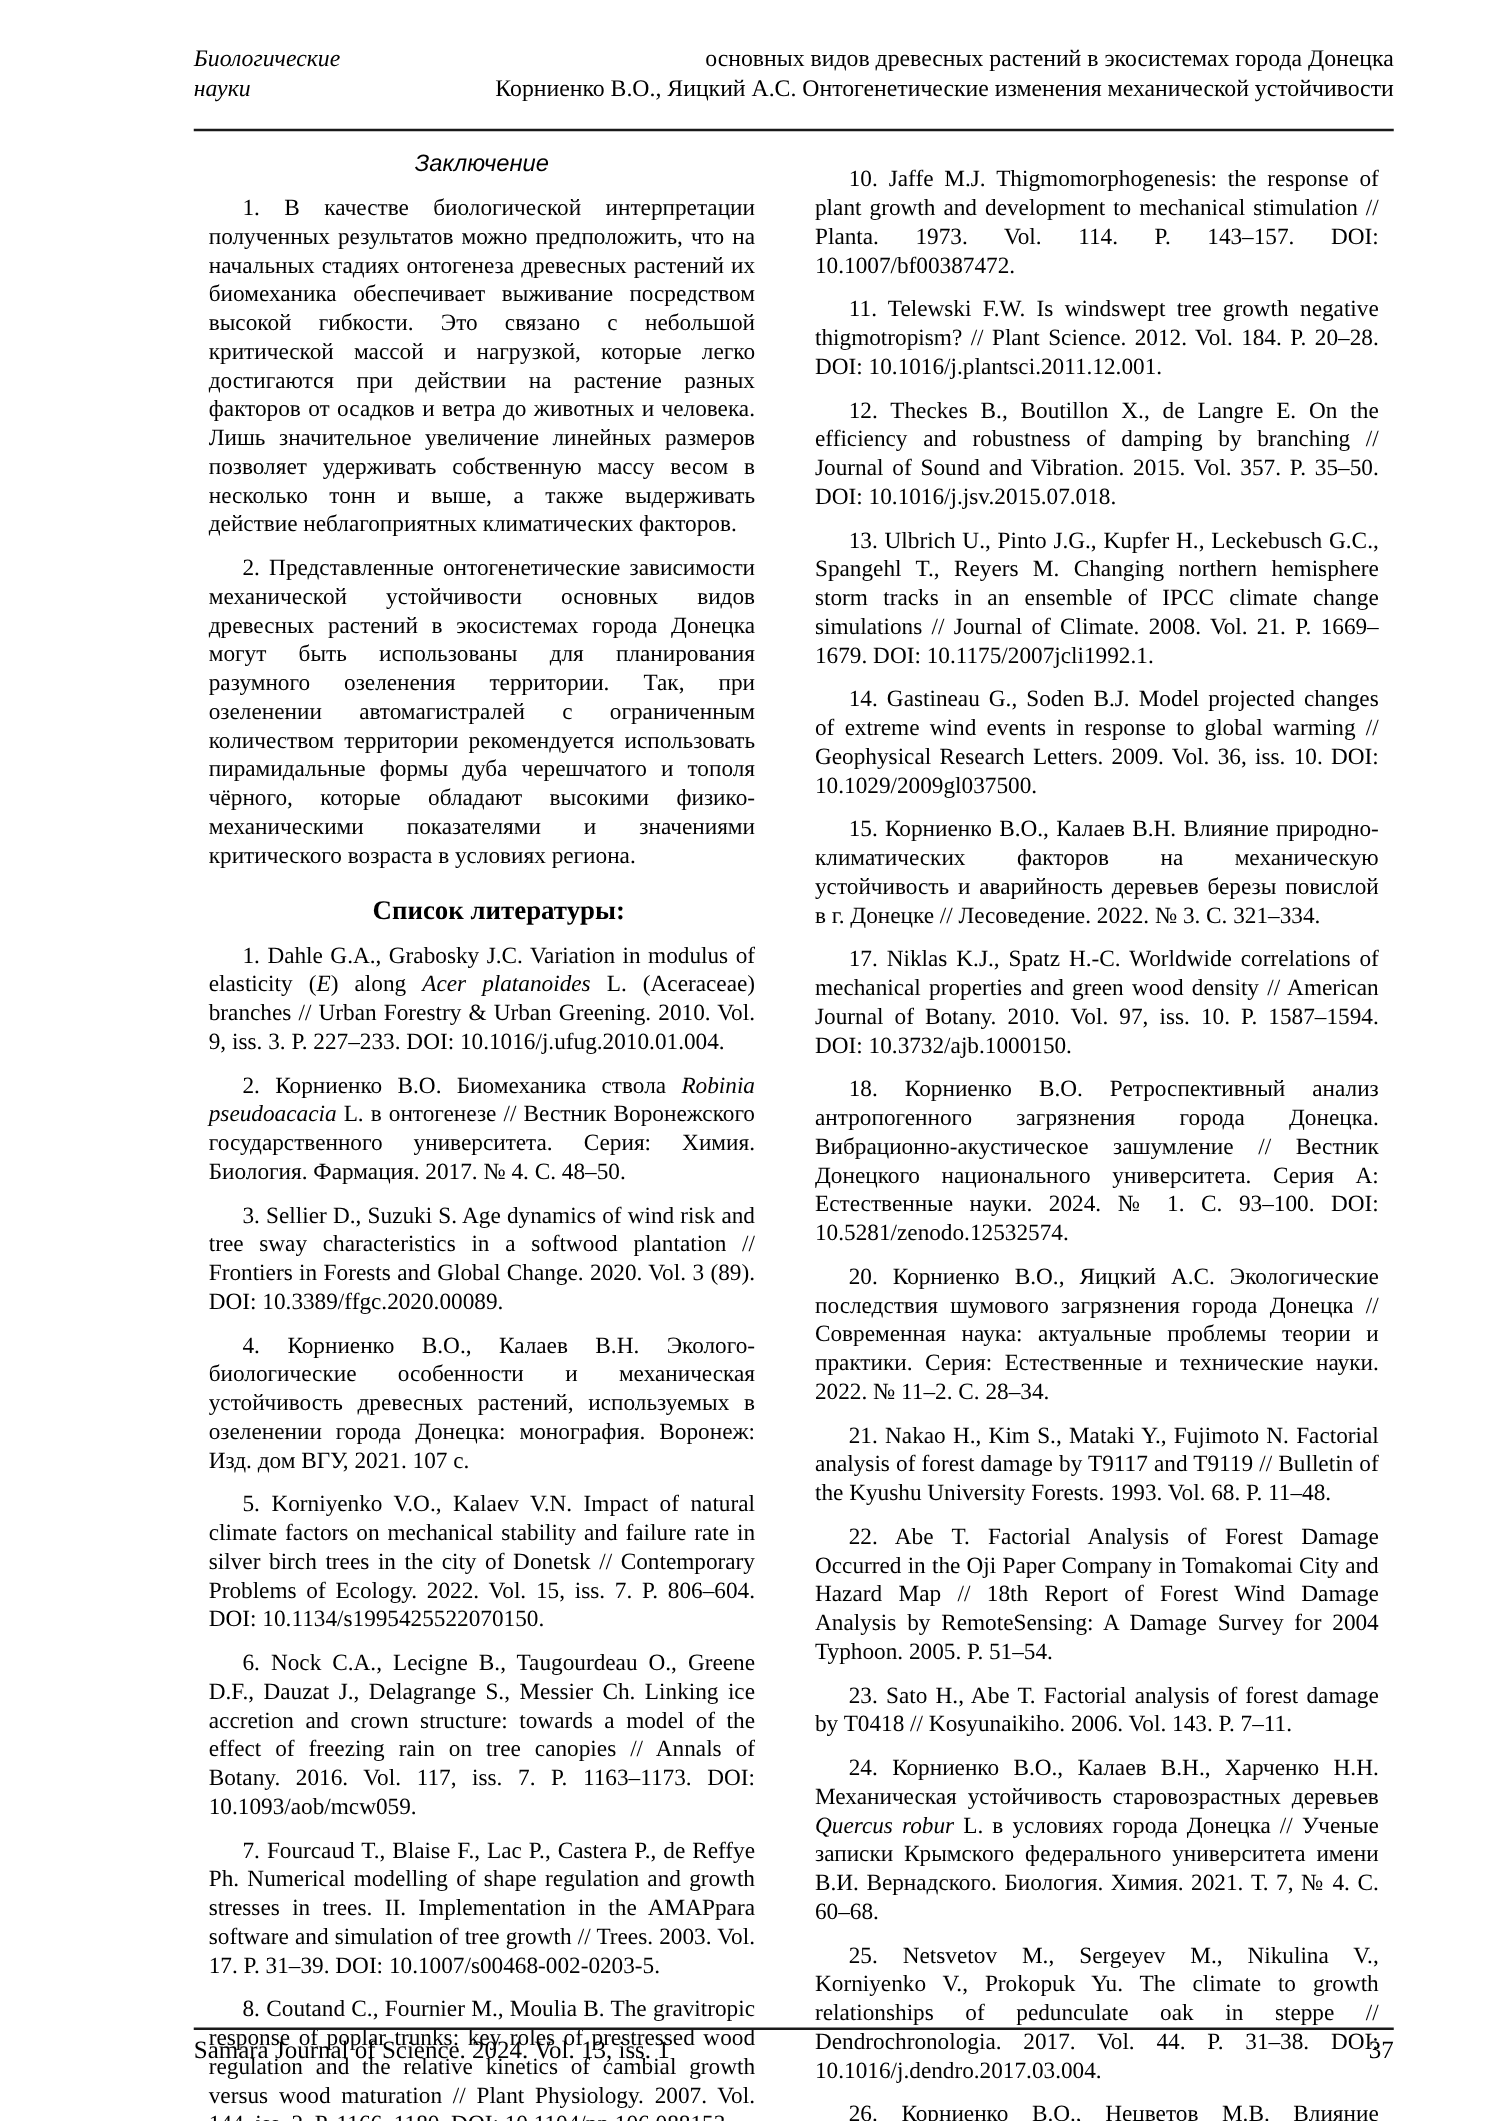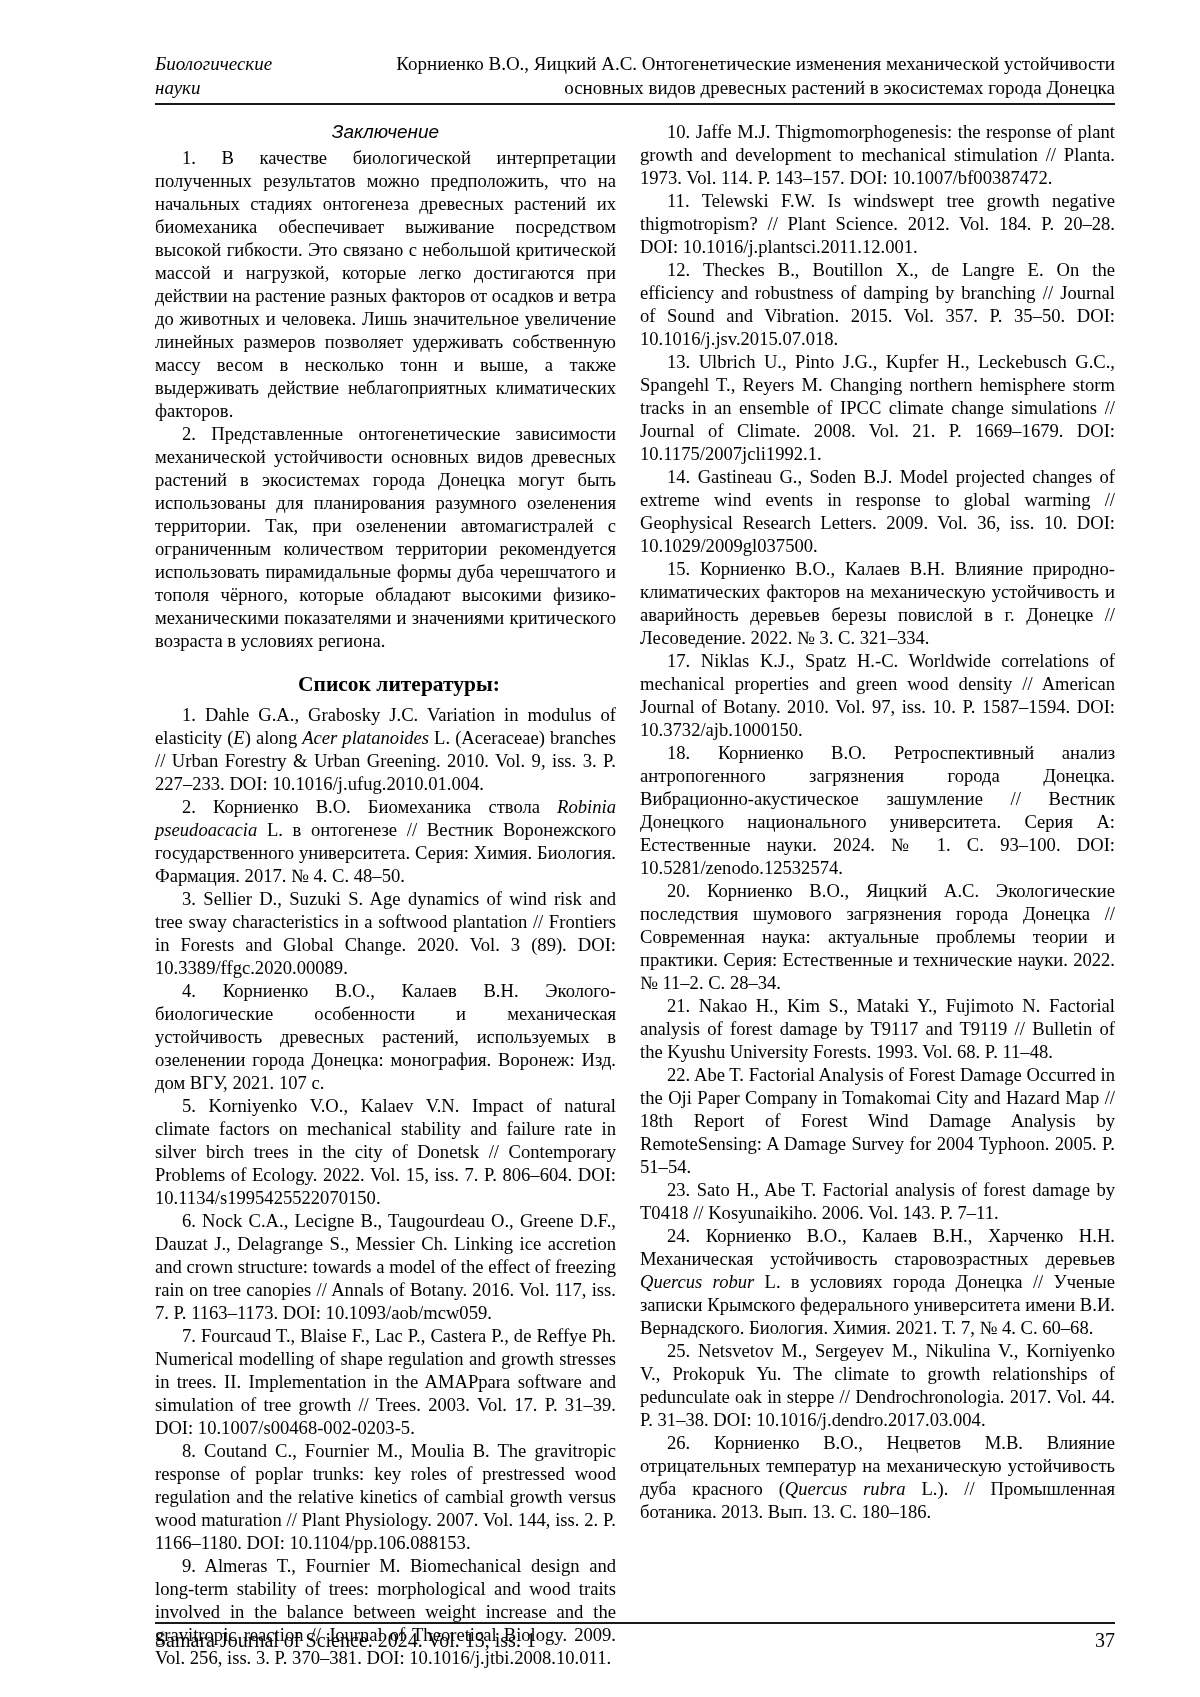--- a/index.html
+++ b/index.html
@@ -4,57 +4,57 @@
 <style>
   html,body{margin:0;padding:0;background:#ffffff;}
   body{
     width:1200px;height:1697px;position:relative;overflow:hidden;
     font-family:"Liberation Serif","DejaVu Serif",serif;
     color:#000;
     -webkit-font-smoothing:antialiased;
   }
   .page{position:absolute;left:155px;top:0;width:960px;height:1697px;}
   
-  .hdr{position:absolute;left:0;top:52px;width:960px;display:flex;justify-content:space-between;align-items:flex-start;}
+  .hdr{position:absolute;left:0;top:36px;width:960px;display:flex;justify-content:space-between;align-items:flex-start;}
   .hdr-left{font-style:italic;font-size:19px;line-height:24px;}
   .hdr-right{text-align:right;font-size:19px;line-height:24px;max-width:780px;}
   .rule{position:absolute;left:0;width:960px;border-top:2px solid #1a1a1a;}
   .rule-top{top:103px;}
   .rule-bottom{top:1622px;}
   
   .columns{position:absolute;left:0;top:120px;width:960px;display:flex;gap:24px;}
   .col{font-size:18.6px;line-height:23px;text-align:justify;hyphens:auto;}
   .col-left{flex:0 0 461px;width:461px;}
   .col-right{flex:1 1 auto;}
   .concl-head{
     font-family:"Liberation Sans","DejaVu Sans",sans-serif;
     font-style:italic;font-weight:normal;
     font-size:19px;line-height:23px;text-align:center;margin:0 0 3px 0;
   }
   .refs-head{
     font-weight:bold;font-size:21.5px;line-height:25px;text-align:center;
     margin:20px 0 6px 0;text-indent:27px;
   }
-  .para{margin:0;text-indent:27px;}
+  .para{margin:12px;text-indent:27px;}
   
   .footer{position:absolute;left:0;top:1628px;width:960px;display:flex;justify-content:space-between;font-size:20px;line-height:24px;gap:43px;}
 </style>
 </head>
 <body>
 
 <div class="page">
 
   <header class="hdr">
     <div class="hdr-left">
       <div>Биологические</div>
       <div>науки</div>
     </div>
     <div class="hdr-right">
+      <div>основных видов древесных растений в экосистемах города Донецка</div>
       <div>Корниенко В.О., Яицкий А.С. Онтогенетические изменения механической устойчивости</div>
-      <div>основных видов древесных растений в экосистемах города Донецка</div>
     </div>
   </header>
 
   <div class="rule rule-top"></div>
 
   <main class="columns">
     <section class="col col-left">
       <h2 class="concl-head">Заключение</h2>
       <div id="conclusion-paras">
           <p class="para">1. В качестве биологической интерпретации полученных результатов можно предположить, что на начальных стадиях онтогенеза древесных растений их биомеханика обеспечивает выживание посредством высокой гибкости. Это связано с небольшой критической массой и нагрузкой, которые легко достигаются при действии на растение разных факторов от осадков и ветра до животных и человека. Лишь значительное увеличение линейных размеров позволяет удерживать собственную массу весом в несколько тонн и выше, а также выдерживать действие неблагоприятных климатических факторов.</p>

